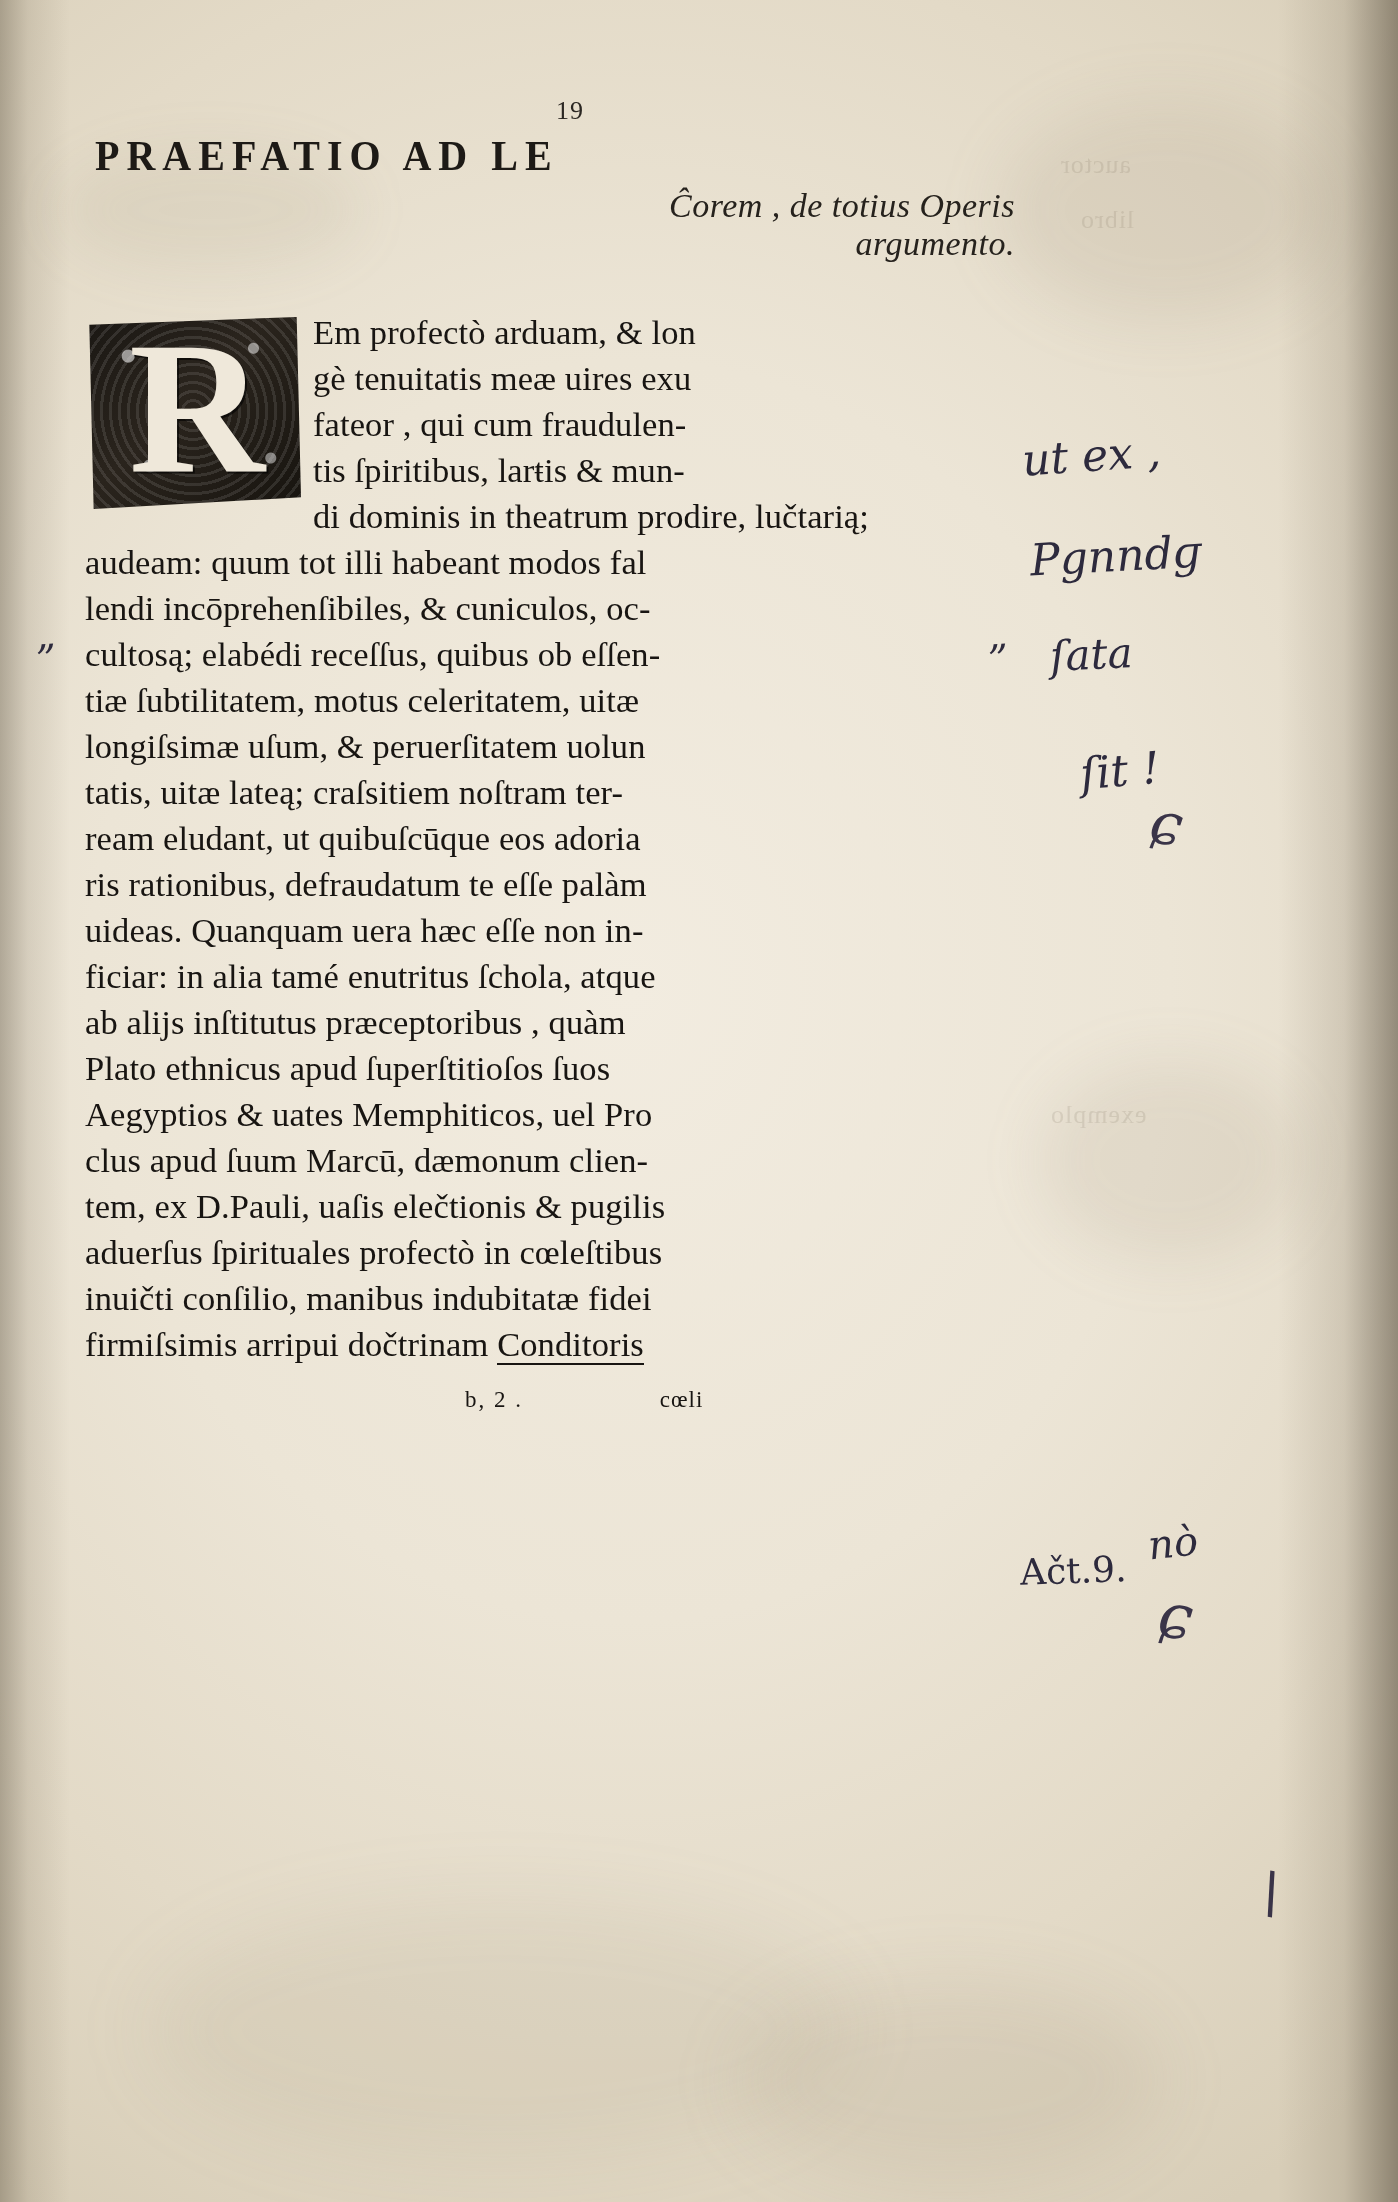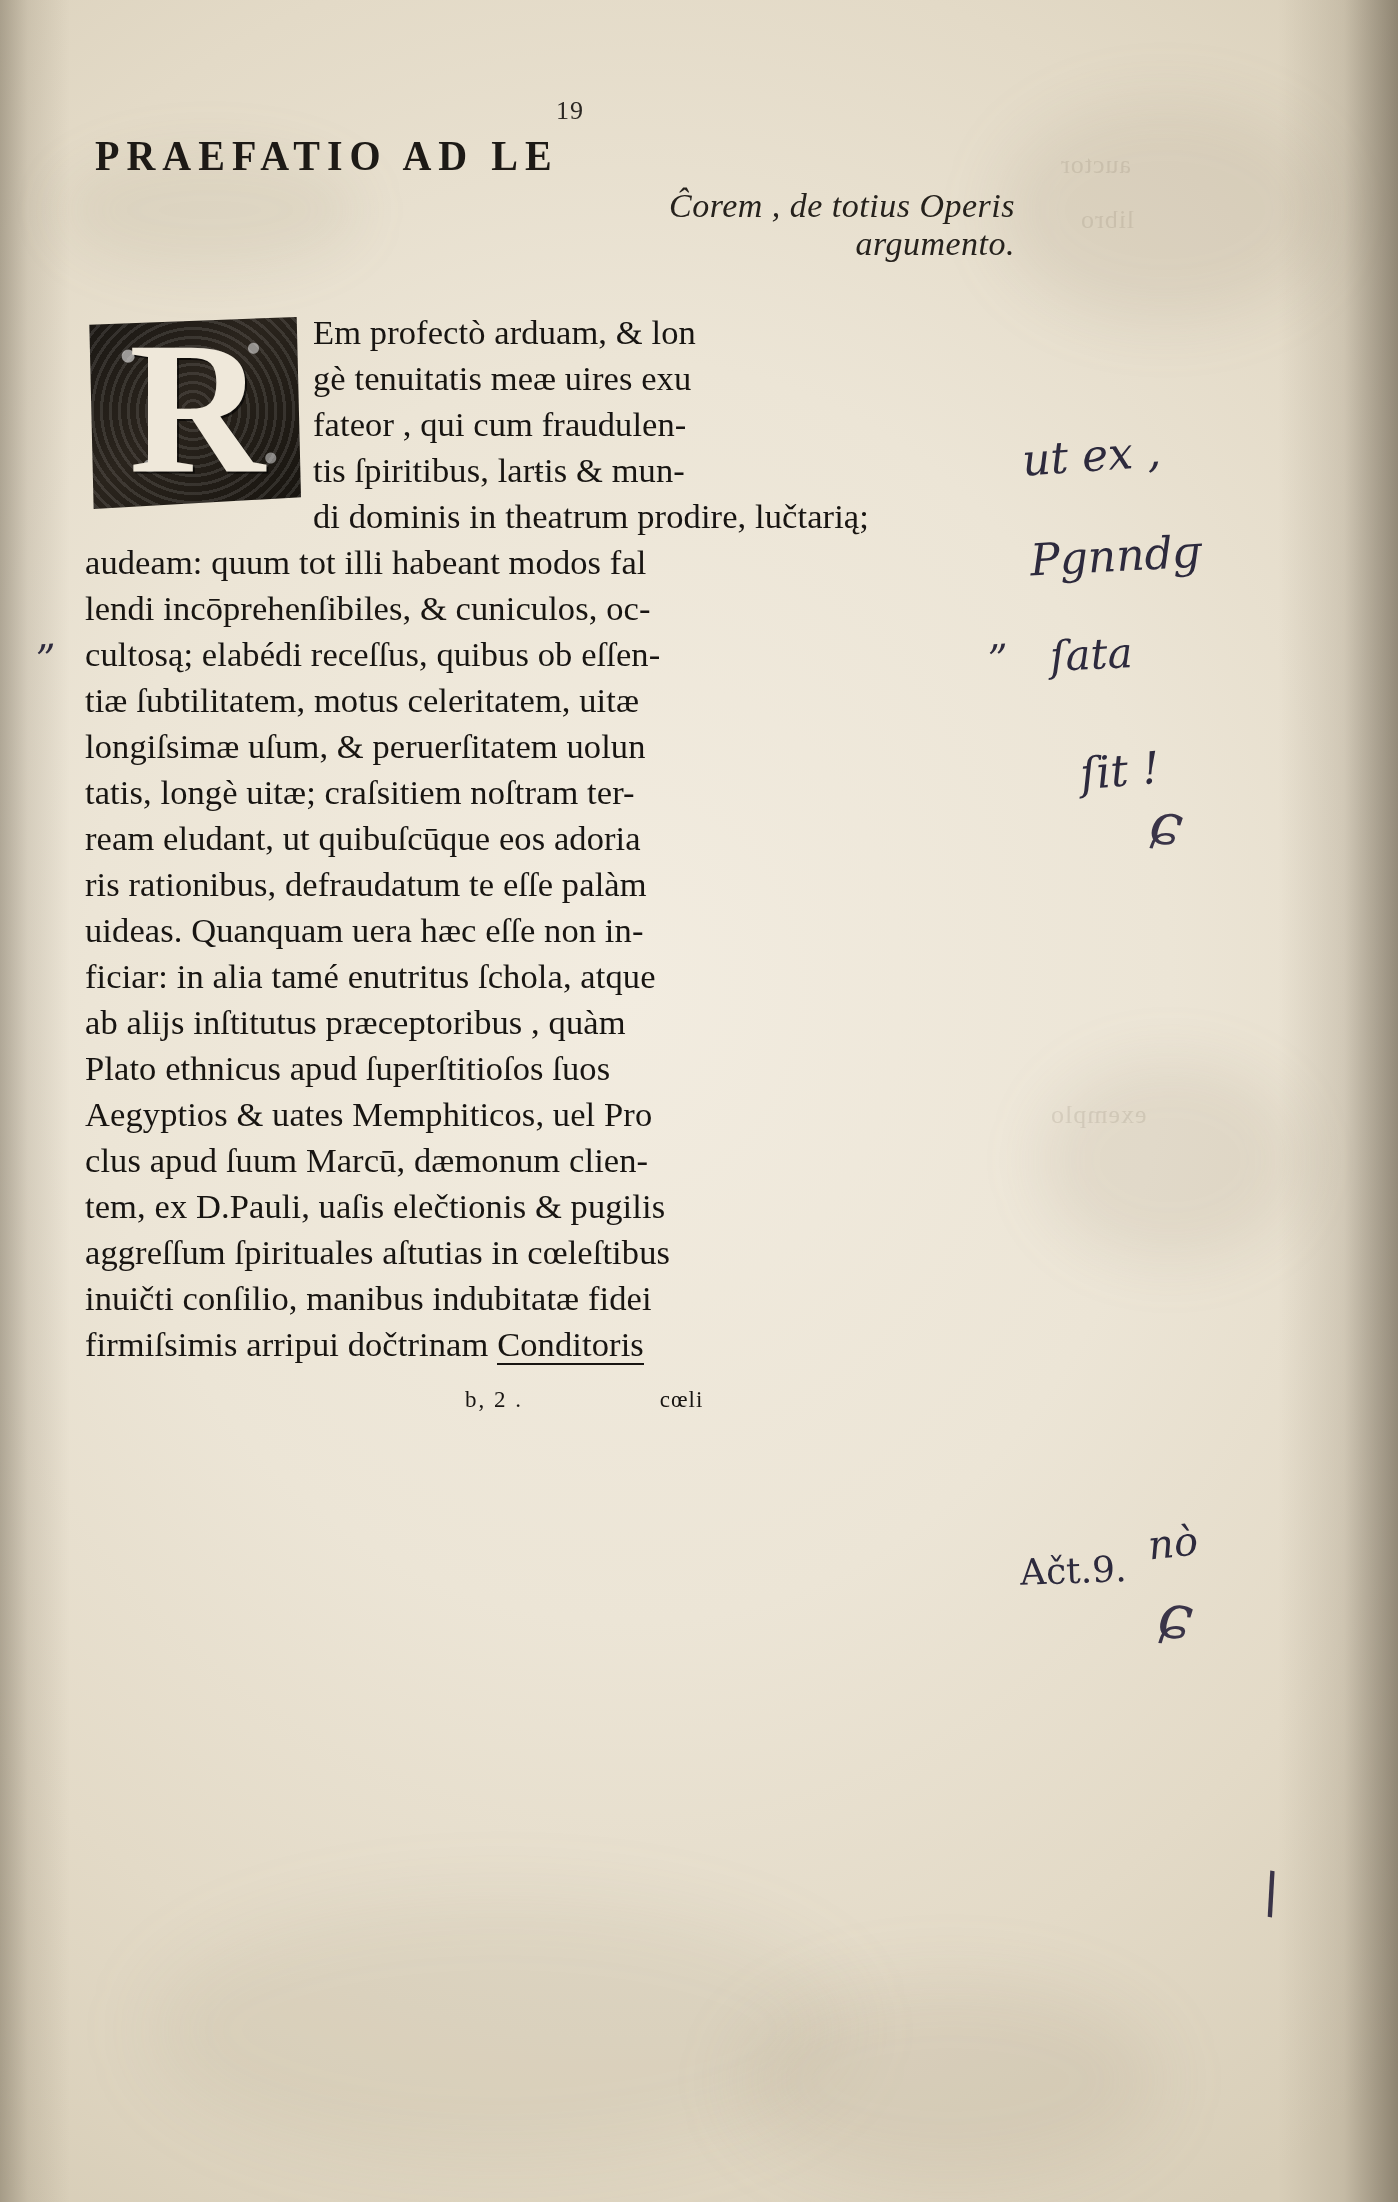--- a/index.html
+++ b/index.html
@@ -216,31 +216,31 @@
         <span class="para-line">fateor ,  qui cum fraudulen-</span>
         <span class="para-line">tis ſpiritibus, larŧis &amp; mun-</span>
       </div>
 
       <span class="indent-line">di dominis in theatrum  prodire, lučtarią;</span>
       <span class="indent-line">audeam:  quum tot illi habeant modos fal</span>
       <span class="indent-line">lendi incōprehenſibiles, &amp;  cuniculos, oc-</span>
       <span class="indent-line">cultosą; elabédi receſſus, quibus ob eſſen-</span>
       <span class="indent-line">tiæ ſubtilitatem,  motus celeritatem, uitæ</span>
       <span class="indent-line">longiſsimæ uſum, &amp; peruerſitatem uolun</span>
-      <span class="indent-line">tatis, longè uitæ; craſsitiem  noſtram ter-</span>
+      <span class="indent-line">tatis, uitæ lateą; craſsitiem  noſtram ter-</span>
       <span class="indent-line">ream eludant,  ut quibuſcūque eos adoria</span>
       <span class="indent-line">ris rationibus, defraudatum te eſſe palàm</span>
       <span class="indent-line">uideas.  Quanquam uera hæc eſſe non in-</span>
       <span class="indent-line">ficiar: in alia tamé enutritus ſchola, atque</span>
       <span class="indent-line">ab alijs inſtitutus præceptoribus , quàm</span>
       <span class="indent-line">Plato ethnicus apud  ſuperſtitioſos  ſuos</span>
       <span class="indent-line">Aegyptios &amp; uates Memphiticos, uel Pro</span>
       <span class="indent-line">clus apud ſuum  Marcū, dæmonum clien-</span>
       <span class="indent-line">tem, ex D.Pauli, uaſis elečtionis &amp; pugilis</span>
-      <span class="indent-line">aggreſſum ſpirituales aſtutias in cœleſtibus</span>
+      <span class="indent-line">aduerſus ſpirituales profectò in cœleſtibus</span>
       <span class="indent-line">inuičti conſilio, manibus indubitatæ fidei</span>
       <span class="indent-line">
         <span>firmiſsimis arripui dočtrinam</span>
         <span class="underline-word">Conditoris</span>
       </span>
 
       <div class="colophon">
         <span class="sig">b, 2 .</span>
         <span class="cw">cœli</span>
       </div>

